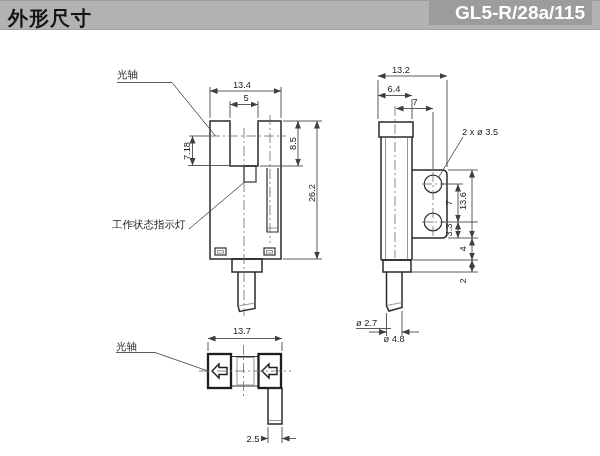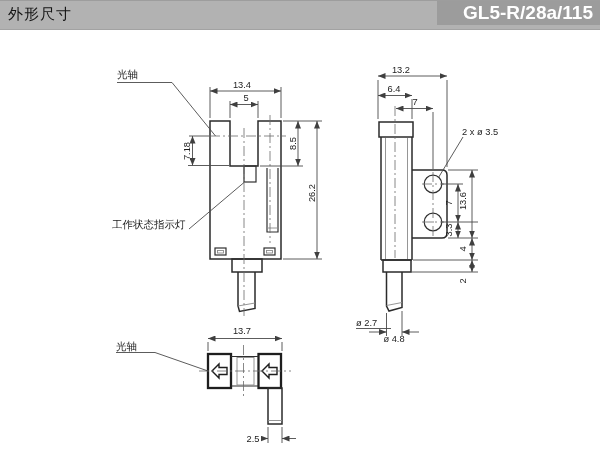--- a/index.html
+++ b/index.html
@@ -1,22 +1,22 @@
 <!DOCTYPE html>
 <html><head>
 <meta charset="utf-8">
 <style>
   html,body{margin:0;padding:0;background:#fff;}
   .stage{position:relative;width:600px;height:456px;background:#ffffff;overflow:hidden;
          font-family:"Liberation Sans","DejaVu Sans",sans-serif;}
   .hdr{position:absolute;left:0;top:0;width:600px;height:30px;background:#b2b2b2;
        border-top:1px solid #9d9d9d;border-bottom:1px solid #a2a2a2;box-sizing:border-box;}
-  .hdr-title{position:absolute;left:8px;top:4px;font-size:15px;font-weight:normal;color:#141414;
+  .hdr-title{position:absolute;left:8px;top:4px;font-size:20px;font-weight:bold;color:#141414;
              letter-spacing:1px;}
-  .hdr-model{position:absolute;right:0;top:0;width:163px;height:24px;background:#9c9c9c;
+  .hdr-model{position:absolute;right:8px;top:0;width:163px;height:24px;background:#9c9c9c;
              display:flex;align-items:center;justify-content:flex-end;padding-right:7px;
              box-sizing:border-box;}
   .hdr-model span{font-size:19px;font-weight:bold;color:#ffffff;}
   svg{position:absolute;left:0;top:30px;}
   .o  {stroke:#2b2b2b;stroke-width:1.5;fill:none;stroke-linejoin:miter;}
   .o1 {stroke:#2f2f2f;stroke-width:1.2;fill:none;}
   .o2 {stroke:#1e1e1e;stroke-width:2.3;fill:none;}
   .d  {stroke:#4a4a4a;stroke-width:0.9;fill:none;}
   .cl {stroke:#6b6b6b;stroke-width:0.8;fill:none;stroke-dasharray:10 3 2 3;}
   .g  {stroke:#8a8a8a;stroke-width:0.9;fill:none;}

